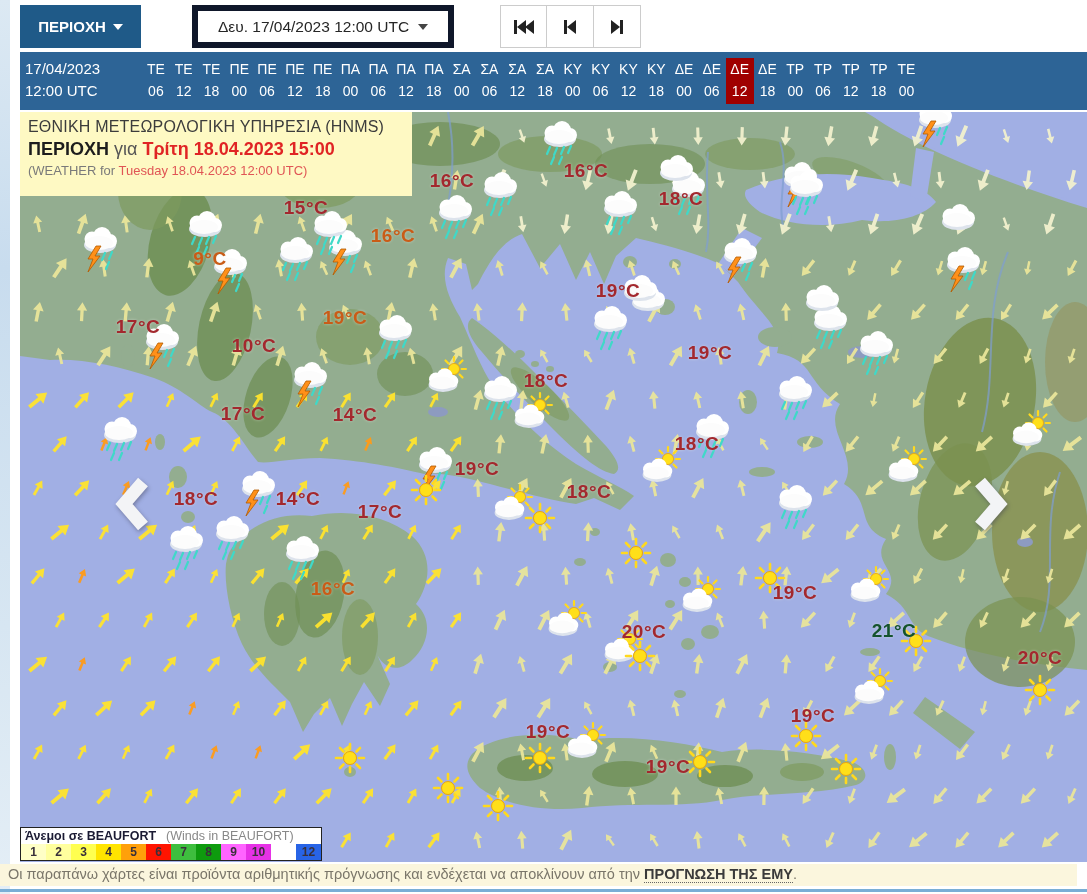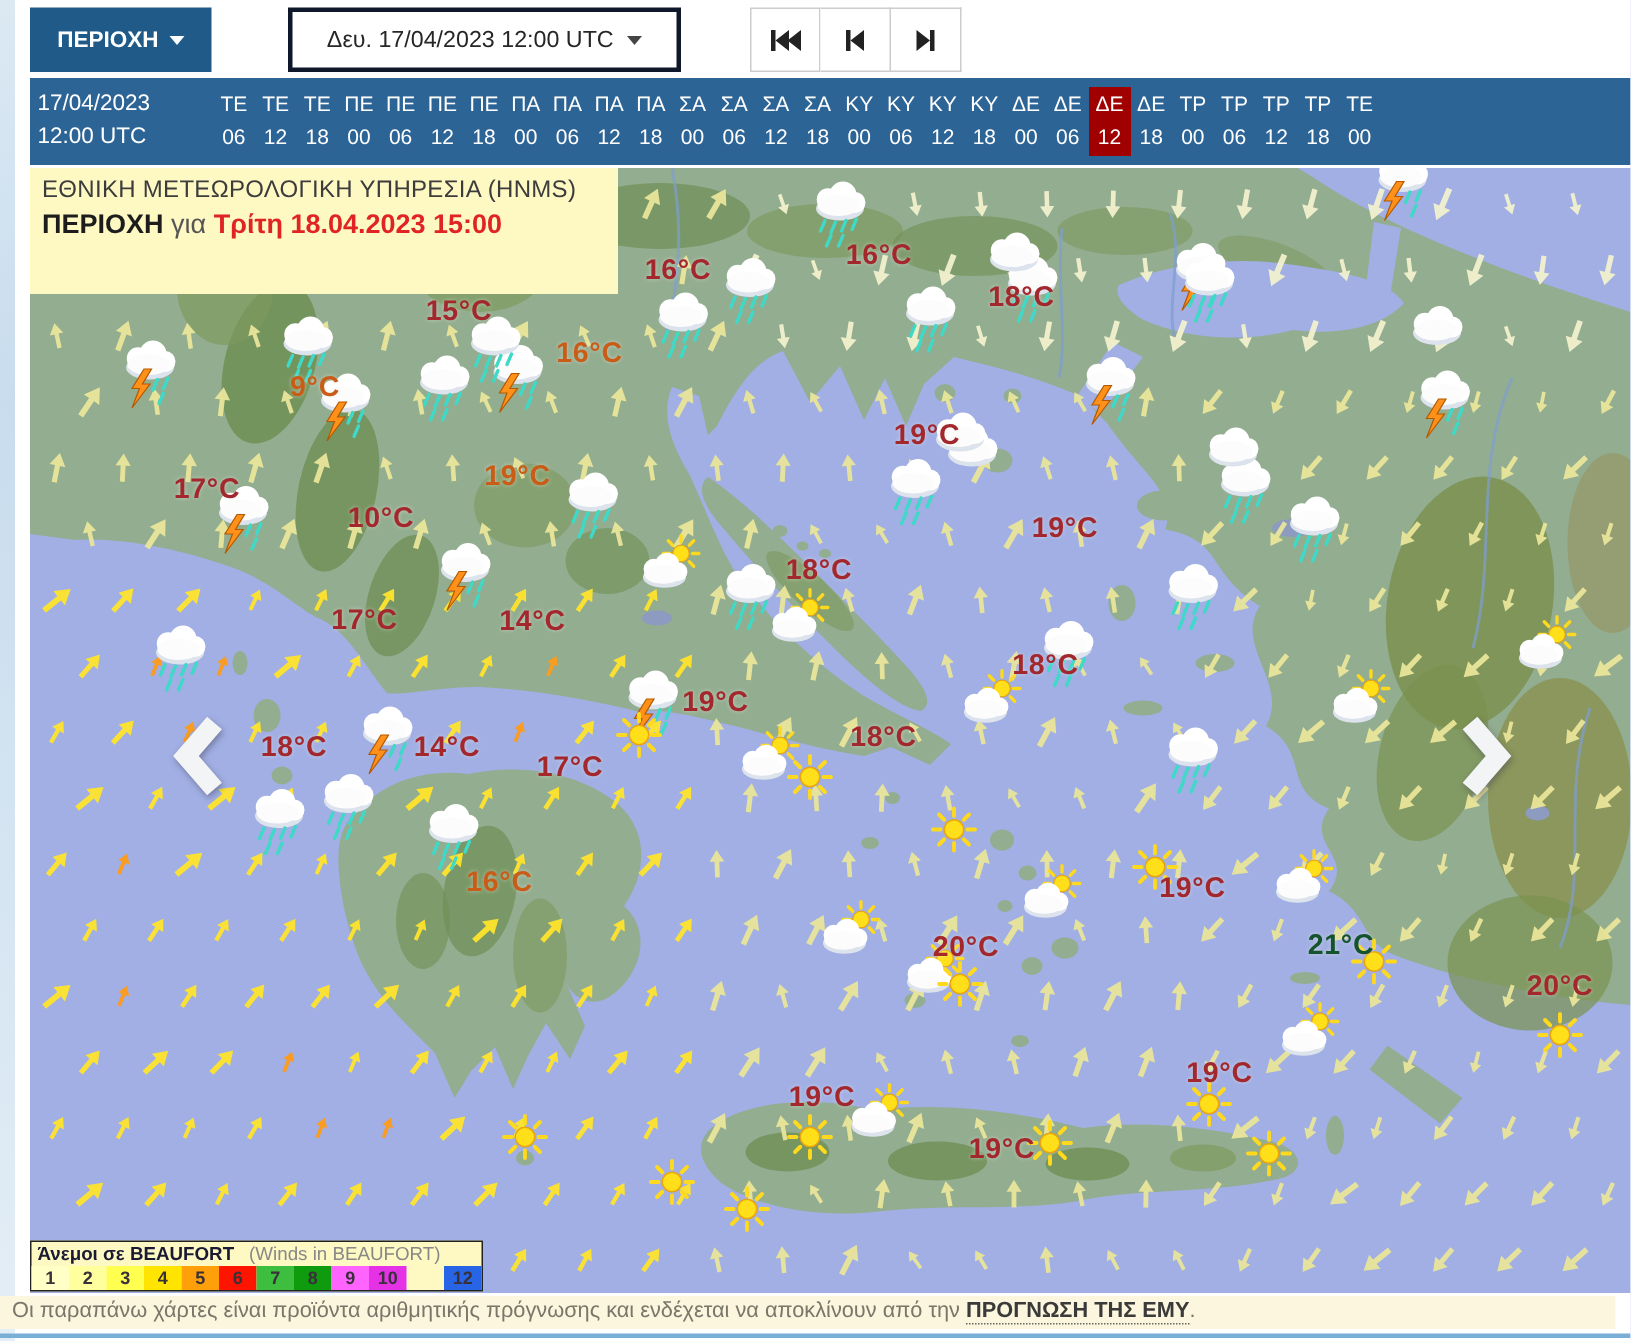--- a/index.html
+++ b/index.html
@@ -7,21 +7,21 @@
   #page { position:relative; width:1087px; height:894px; background:#fff; }
   #left-strip { position:absolute; left:0; top:0; width:10px; height:894px;
     background:linear-gradient(180deg,#dce9f3 0%,#c8dcee 30%,#d7e6f2 70%,#e4eef6 100%); }
   #bottom-line { position:absolute; left:0; bottom:2px; width:1087px; height:3px; background:#79aed6; }
 
   
   #toolbar { position:absolute; left:20px; top:5px; height:43px; display:flex; align-items:stretch;gap:44px; }
   #region-btn { width:121px; background:#1f5a88; color:#fff; font-weight:bold; font-size:15px;
     display:flex; align-items:center; justify-content:center; gap:7px; cursor:pointer; }
   #region-btn .caret { width:0; height:0; border-left:5px solid transparent; border-right:5px solid transparent; border-top:6px solid #fff; }
-  #datetime-btn { width:262px; margin-left:7px; background:#fff; border:3px solid #0f172a;
+  #datetime-btn { width:262px; margin-left:7px; background:#fff; border:6px solid #0f172a;
     color:#262626; font-size:15.5px; display:flex; align-items:center; justify-content:center; gap:9px; cursor:pointer; }
   #datetime-btn .caret { width:0; height:0; border-left:5px solid transparent; border-right:5px solid transparent; border-top:6px solid #444; }
   .navbtn { width:47px; background:#fff; border:1px solid #ccc; border-left:none;
     display:flex; align-items:center; justify-content:center; cursor:pointer; }
   .navbtn:first-of-type { border-left:1px solid #ccc; }
   #nav-group { display:flex; margin-left:2px; }
 
   
   #timeline { position:absolute; left:20px; top:52px; width:1067px; height:58px; background:#2d6496;
     display:flex; color:#fff; }
@@ -40,21 +40,21 @@
   #mh-line2 .b2 { font-weight:bold; color:#e02424; }
   #mh-line3 { font-size:13px; margin-top:3px; color:#7a7a7a; }
   #mh-line3 .r { color:#e05555; }
   .temp { position:absolute; transform:translate(-50%,-50%); font-weight:bold; font-size:19px;
     letter-spacing:.5px; z-index:4; text-shadow:0 0 3px rgba(235,235,225,.55); white-space:nowrap; }
   .chev { position:absolute; z-index:6; cursor:pointer; filter:drop-shadow(1px 2px 2px rgba(60,60,80,.45)); }
   #chev-left { left:93px; top:363px; }
   #chev-right { left:950px; top:363px; }
 
   
-  #legend { position:absolute; left:0px; top:715px; width:302px; background:#fef9c3; border:1px solid #222; z-index:6; }
+  #legend { position:absolute; left:0px; top:715px; width:302px; background:#ffffff; border:1px solid #222; z-index:6; }
   #legend-title { padding:1px 4px 0 4px; font-size:12.5px; line-height:15px; white-space:nowrap; }
   #legend-title .gr { font-weight:bold; color:#1a1a33; }
   #legend-title .en { color:#888; margin-left:10px; }
   #beaufort-scale { display:flex; height:16px; }
   .bft { flex:1; text-align:center; font-size:12px; font-weight:bold; color:#39303a; line-height:16px; }
 
   
   #footer { position:absolute; left:0; top:864px; width:1077px; height:22px; background:#fbf6dd;
     font-size:14.5px; color:#7a766a; padding:2px 0 0 8px; white-space:nowrap; }
   #footer a { color:#3a3a3a; font-weight:bold; text-decoration:none; border-bottom:1px dotted #666; cursor:pointer; }
@@ -864,20 +864,23 @@
         </g>
     </svg>
 
     <div id="map-header">
       <div id="mh-line1">ΕΘΝΙΚΗ ΜΕΤΕΩΡΟΛΟΓΙΚΗ ΥΠΗΡΕΣΙΑ (HNMS)</div>
       <div id="mh-line2">
         <span class="b1">ΠΕΡΙΟΧΗ</span>
         <span>για</span>
         <span class="b2">Τρίτη 18.04.2023 15:00</span>
       </div>
+      <div id="mh-line3">
+        <span>(WEATHER for </span><span class="r">Tuesday 18.04.2023 12:00 UTC)</span>
+      </div>
     </div>
 
     <div id="temp-layer">
         <div class="temp" style="left: 432px; top: 69px; color: rgb(163, 40, 46);">16°C</div>
         <div class="temp" style="left: 566px; top: 59px; color: rgb(163, 40, 46);">16°C</div>
         <div class="temp" style="left: 661px; top: 87px; color: rgb(163, 40, 46);">18°C</div>
         <div class="temp" style="left: 286px; top: 96px; color: rgb(163, 40, 46);">15°C</div>
         <div class="temp" style="left: 373px; top: 124px; color: rgb(201, 92, 23);">16°C</div>
         <div class="temp" style="left: 190px; top: 147px; color: rgb(201, 92, 23);">9°C</div>
         <div class="temp" style="left: 598px; top: 179px; color: rgb(163, 40, 46);">19°C</div>

